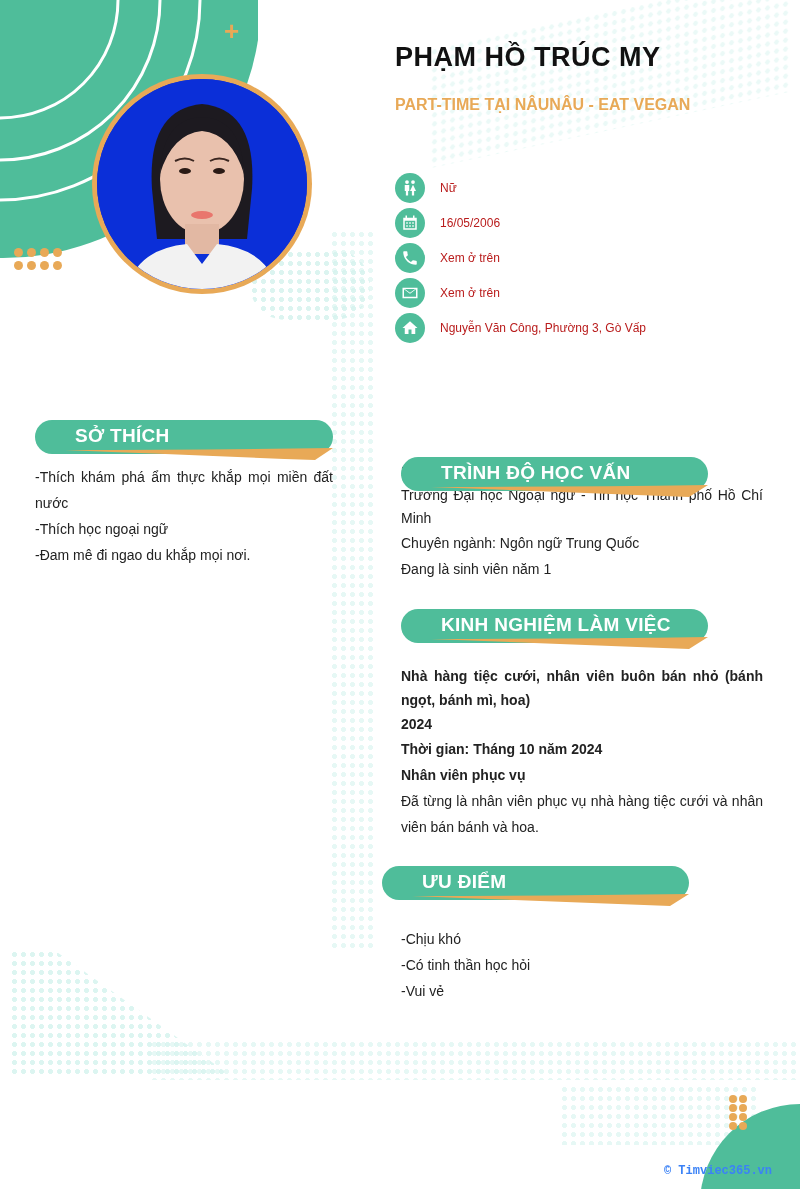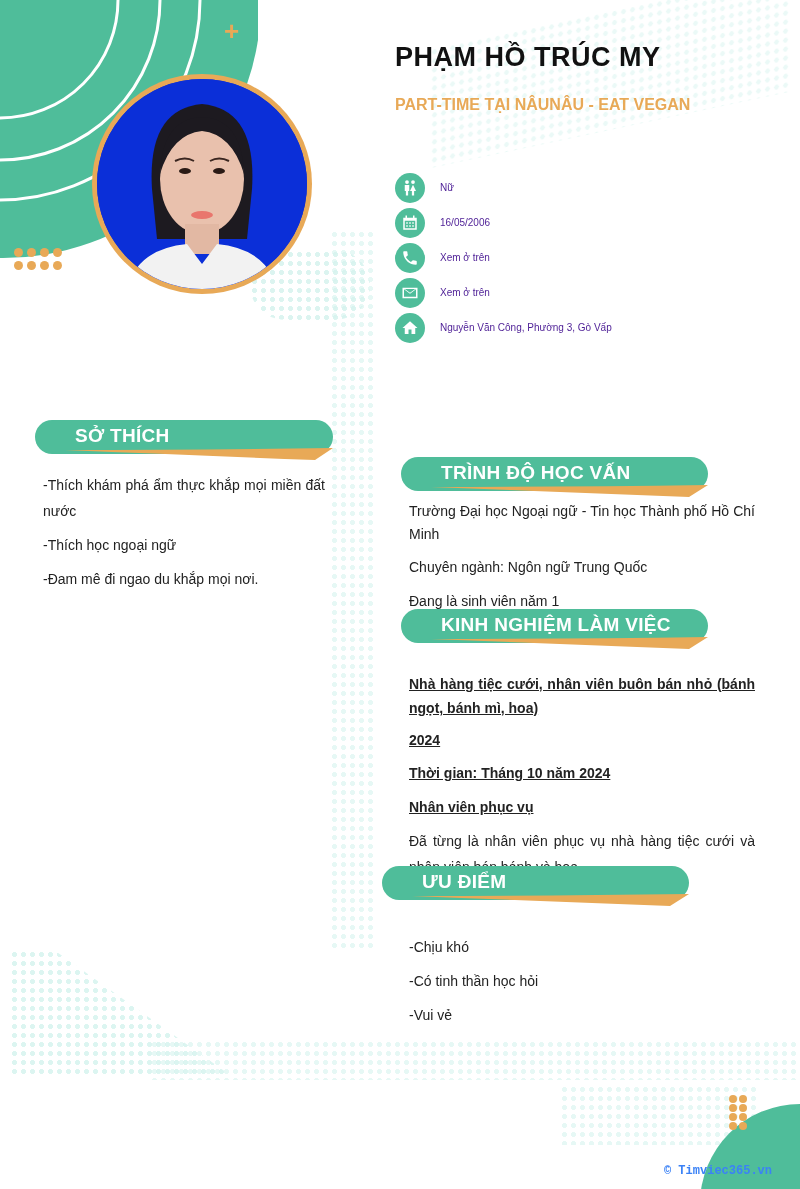--- a/index.html
+++ b/index.html
@@ -25,31 +25,31 @@
   .halftone { background-image: radial-gradient(circle, #d6f3ee 35%, transparent 40%); background-size: 9px 9px; opacity: 0.85; }
 
   
   .name { position: absolute; left: 395px; top: 42px; font-size: 27px; font-weight: bold; color: #111; letter-spacing: 0.5px; }
   .subtitle { position: absolute; left: 395px; top: 92px; width: 380px; font-size: 16px; font-weight: bold; color: #E8A957; line-height: 25px; }
 
   .contacts { position: absolute; left: 395px; top: 170px; }
   .contact { display: flex; align-items: center; height: 35px; }
   .c-icon { width: 30px; height: 30px; border-radius: 50%; background: #4FBD9A; display: flex; align-items: center; justify-content: center; margin-right: 15px; }
   .c-icon svg { width: 18px; height: 18px; fill: #fff; }
-  .c-text { font-size: 10px; color: #4c1d95; }
+  .c-text { font-size: 12px; color: #b91c1c; }
 
   
   .sec-head { position: absolute; height: 38px; }
   .sec-bar { position: absolute; left: 0; top: 0; width: 100%; height: 34px; background: #4FBD9A; border-radius: 18px; z-index: 2; }
   .sec-bar svg { position: absolute; left: 0; bottom: -6px; }
   .sec-title { position: absolute; top: 5px; left: 40px; font-size: 19px; font-weight: bold; color: #fff; z-index: 3; letter-spacing: 0.3px; }
 
   .sec-body { position: absolute; font-size: 14px; line-height: 26px; color: #222; text-align: justify; }
-  .sec-body p { margin: 8px; }
-  .b { font-weight: bold; text-decoration: underline; }
+  .sec-body p { margin: 0; }
+  .b { font-weight: bold; }
 
   .footer { position: absolute; right: 28px; top: 1164px; font-family: "Liberation Mono", "DejaVu Sans Mono", monospace; font-size: 12px; color: #3b82f6; z-index: 5; font-weight: bold; }
 </style>
 </head>
 <body>
 
 <div class="deco halftone" style="left:250px;top:250px;width:120px;height:70px;border-radius:40px;"></div>
 <div class="deco halftone" style="left:430px;top:10px;width:360px;height:120px;transform:skewY(-12deg);opacity:0.5;"></div>
 <div class="deco halftone" style="left:330px;top:230px;width:45px;height:720px;opacity:0.6;"></div>
 <div class="deco halftone" style="left:10px;top:950px;width:220px;height:125px;clip-path:polygon(0 0,20% 0,100% 100%,0 100%);"></div>

